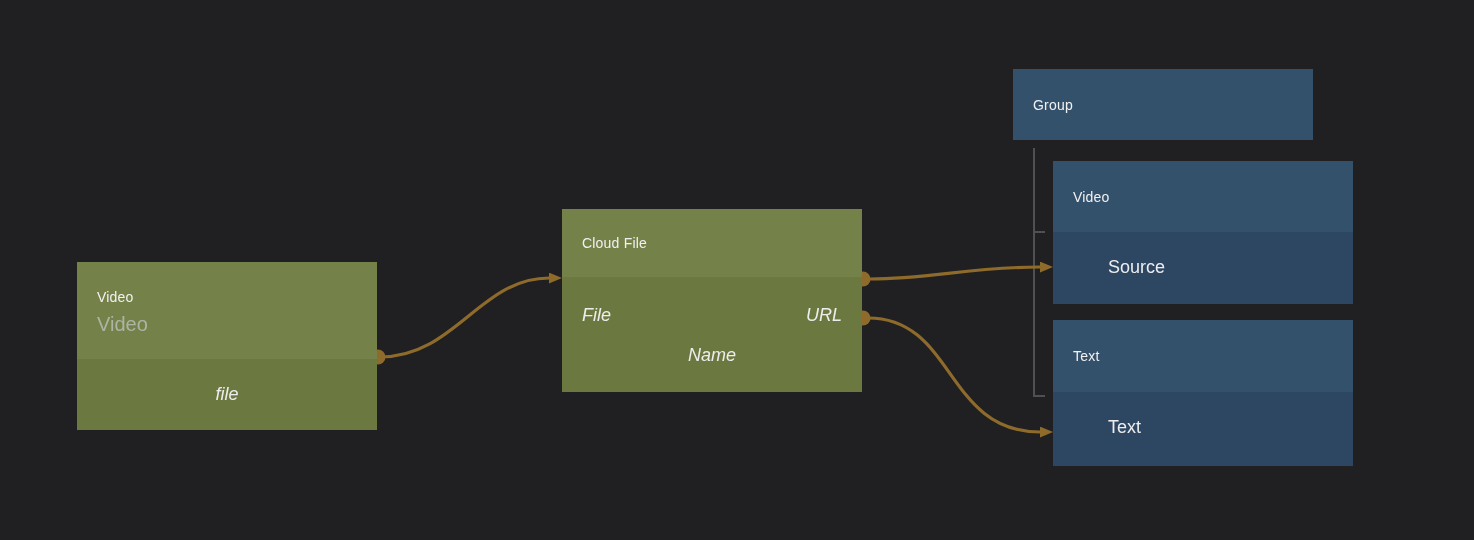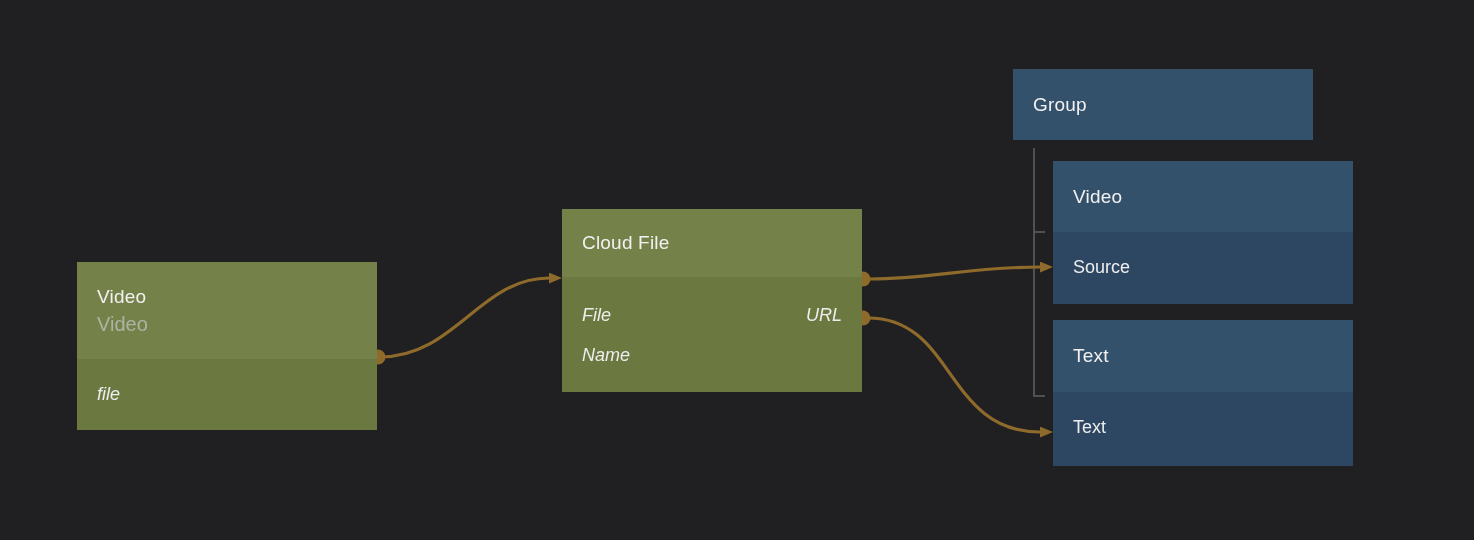--- a/index.html
+++ b/index.html
@@ -55,41 +55,41 @@
     display:flex;
     flex-direction:column;
     justify-content:center;
     padding:0 20px;
     box-sizing:border-box;
   }
   .node .nbody{ box-sizing:border-box; }
   .green .hdr{ background:var(--green-header);margin-top:37px; }
   .green .nbody{ background:var(--green-body);font-style:italic; }
   .blue .hdr{ background:var(--blue-header); }
-  .blue .nbody{ background:var(--blue-body); }
+  .blue .nbody{ background:var(--blue-body);padding-left:35px; }
   .title{
-    font-size:19px;
+    font-size:14px;
     line-height:24px;
     color:var(--title-text);
     letter-spacing:.2px;
   }
   .subtitle{
     font-size:20px;
     line-height:23px;
     margin-top:4px;
     color:var(--subtitle-text);
   }
   .row{
     height:40px;
     display:flex;
     align-items:center;
     justify-content:space-between;
     padding:0 20px;
   }
-  .row.out-only{ justify-content:flex-start; }
+  .row.out-only{ justify-content:center; }
   .plabel{
     font-size:18px;
     color:var(--label-text);
   }
 </style>
 </head>
 <body>
 
 <div class="canvas">
 

